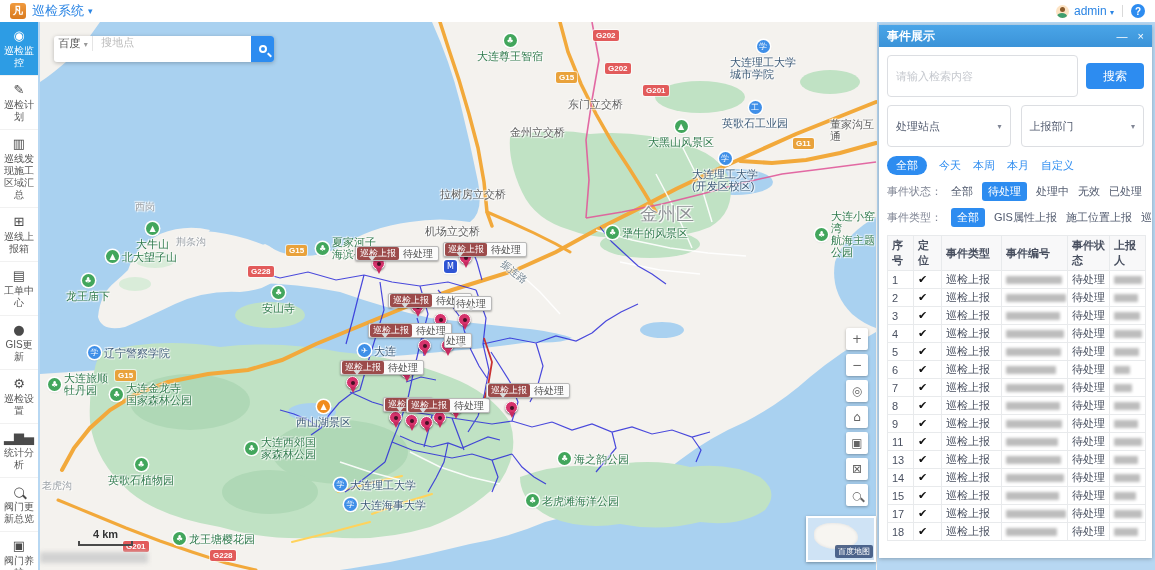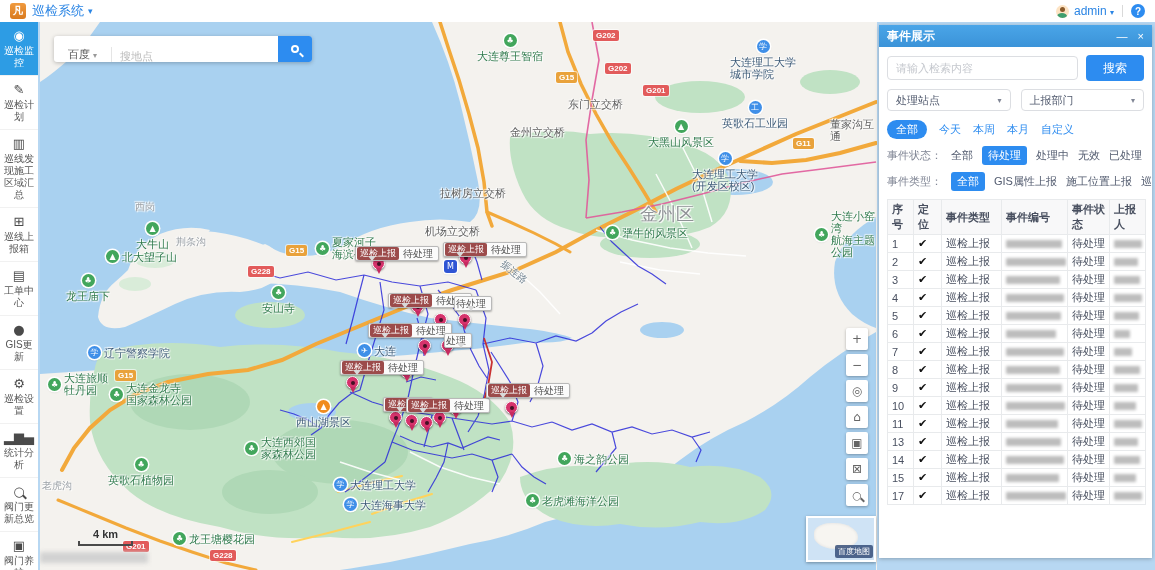--- a/index.html
+++ b/index.html
@@ -49,21 +49,21 @@
   .rbadge{position:absolute;font-size:8px;font-weight:bold;color:#fff;padding:1px 3px;border-radius:2px;line-height:9px;z-index:12;box-shadow:0 0 0 1px rgba(255,255,255,.6)}
   .rbadge.red{background:#e25b5b}
   .rbadge.orange{background:#e9a23b}
   .pin{position:absolute;width:13px;height:13px;background:#d6336c;border:1px solid #fff;border-radius:50%;box-shadow:0 1px 2px rgba(0,0,0,.5);transform:translate(-6px,-17px);z-index:14;cursor:pointer}
   .pin::before{content:"";position:absolute;left:3.5px;top:3.5px;width:4px;height:4px;border-radius:50%;background:#431024}
   .pin::after{content:"";position:absolute;left:2.5px;top:10px;border:3px solid transparent;border-top:6px solid #c72a60}
   .bubble{position:absolute;display:flex;align-items:center;gap:4px;background:#fbfbfb;border:1px solid #b9b9b9;border-radius:2px;padding:1px 5px 1px 1px;height:15px;box-shadow:0 1px 2px rgba(0,0,0,.3);z-index:15;cursor:pointer}
   .bubble::after{content:"";position:absolute;left:12px;bottom:-5px;border:4px solid transparent;border-top:5px solid #d9d9d9}
   .bbadge{background:#9c4b4b;color:#fff;font-size:9px;line-height:11px;padding:1px 3px;border-radius:2px;white-space:nowrap}
   .btext{font-size:10px;color:#555;white-space:nowrap}
-  .map-search{position:absolute;left:14px;top:14px;width:258px;height:26px;background:#fff;border-radius:3px;box-shadow:0 1px 4px rgba(0,0,0,.25);display:flex;align-items:flex-end;z-index:20}
+  .map-search{position:absolute;left:14px;top:14px;width:220px;height:26px;background:#fff;border-radius:3px;box-shadow:0 1px 4px rgba(0,0,0,.25);display:flex;align-items:flex-start;z-index:20}
   .ms-provider{width:58px;font-size:11px;color:#555;text-align:center;border-right:1px solid #e5e5e5;cursor:pointer}
   .ms-provider .pchev{font-size:8px;color:#999}
   .ms-input{flex:1;border:none;outline:none;font-size:11px;padding:0 8px;color:#333;background:transparent}
   .ms-input::placeholder{color:#bbb}
   .ms-btn{width:34px;height:26px;background:#2d8cf0;border-radius:0 3px 3px 0;display:flex;align-items:center;justify-content:center;cursor:pointer}
   .cssmag{width:8px;height:8px;border:2px solid #fff;border-radius:50%;position:relative;display:inline-block}
   .cssmag::after{content:"";position:absolute;width:5px;height:2px;background:#fff;transform:rotate(45deg);left:6px;top:7px}
   .map-controls{position:absolute;left:806px;top:306px;display:flex;flex-direction:column;gap:4px;z-index:20}
   .mbtn{width:22px;height:22px;background:#fff;border-radius:2px;box-shadow:0 1px 3px rgba(0,0,0,.3);color:#666;font-size:12px;display:flex;align-items:center;justify-content:center;cursor:pointer;font-family:"DejaVu Sans",sans-serif}
   .mbtn.magnify span{position:relative;font-size:11px}
@@ -76,25 +76,25 @@
   .minimap .mm-land{position:absolute;left:6px;top:5px;width:44px;height:26px;background:#f7f5f1;border-radius:40% 55% 45% 50%;box-shadow:inset 0 0 3px #ddd}
   .mm-badge{position:absolute;right:1px;bottom:2px;background:rgba(38,64,110,.78);color:#fff;font-size:8px;padding:1px 3px;border-radius:2px}
   
   .panel{position:absolute;left:879px;top:25px;width:273px;height:533px;background:#fff;box-shadow:0 1px 4px rgba(0,0,0,.25);z-index:30;display:flex;flex-direction:column}
   .p-header{height:22px;background:linear-gradient(#4aa5e8,#3b93d8);display:flex;align-items:center;padding:0 8px;color:#fff;flex:0 0 auto}
   .p-title{font-size:12px;font-weight:bold}
   .p-hicons{margin-left:auto;display:flex;gap:10px;font-size:11px}
   .p-hicons span{cursor:pointer;line-height:11px}
   .p-body{flex:1;padding:8px;display:flex;flex-direction:column;overflow:hidden}
   .row{display:flex;align-items:center}
-  .p-search-input{flex:1;height:24px;border:1px solid #dcdee2;border-radius:4px;font-size:11px;padding:9px 8px;color:#515a6e;outline:none}
+  .p-search-input{flex:1;height:42px;border:1px solid #dcdee2;border-radius:4px;font-size:11px;padding:9px 8px;color:#515a6e;outline:none}
   .p-search-input::placeholder{color:#c5c8ce}
   .p-search-btn{width:58px;height:26px;margin-left:8px;background:#2d8cf0;border:none;border-radius:4px;color:#fff;font-size:12px;cursor:pointer}
   .p-selects{margin-top:8px;gap:10px}
-  .p-select{flex:1;height:22px;border:1px solid #dcdee2;border-radius:4px;font-size:11px;color:#515a6e;display:flex;align-items:center;padding:0 8px;cursor:pointer}
+  .p-select{flex:1;height:42px;border:1px solid #dcdee2;border-radius:4px;font-size:11px;color:#515a6e;display:flex;align-items:center;padding:0 8px;cursor:pointer}
   .p-select .schev{margin-left:auto;color:#808695;font-size:8px}
   .p-dates{margin-top:9px;gap:12px}
   .dpill{font-size:11px;color:#2d8cf0;cursor:pointer}
   .dpill.active{background:#2d8cf0;color:#fff;border-radius:10px;padding:2px 9px}
   .f-row{margin-top:7px;gap:9px}
   .f-label{font-size:11px;color:#808695;flex:0 0 auto}
   .fopt{font-size:11px;color:#515a6e;cursor:pointer;white-space:nowrap}
   .fopt.active{background:#2d8cf0;color:#fff;border-radius:3px;padding:2px 6px}
   .etable{margin-top:8px;width:100%;border-collapse:collapse;table-layout:fixed}
   .etable th{background:#f8f8f9;border:1px solid #e8eaec;font-size:11px;color:#495060;text-align:left;padding:2px 4px;font-weight:bold}
@@ -255,21 +255,21 @@
     <div class="poi park v" style="left: 608px; top: 98px;">
       <span class="poi-ic">▲</span>
       <span class="poi-tx">大黑山风景区</span>
     </div>
 
     <div class="poi bridge t" style="left: 790px; top: 96px;">
 
       <span class="poi-tx">董家沟互通</span>
     </div>
 
-    <div class="poi bridge t" style="left: 400px; top: 166px; font-family: Liberation Mono, monospace;">
+    <div class="poi bridge t" style="left: 400px; top: 166px;">
 
       <span class="poi-tx">拉树房立交桥</span>
     </div>
 
     <div class="poi bridge t" style="left: 385px; top: 203px;">
 
       <span class="poi-tx">机场立交桥</span>
     </div>
 
     <div class="poi school v" style="left: 652px; top: 130px;">
@@ -753,98 +753,98 @@
             <td>巡检上报</td>
             <td>
               <span class="blur" style="width: 56px;"></span>
             </td>
             <td>待处理</td>
             <td>
               <span class="blur" style="width: 24px;"></span>
             </td>
           </tr>
 
-          <tr>
-            <td>10</td>
-            <td><span class="chk">✔</span></td>
-            <td>巡检上报</td>
-            <td>
-              <span class="blur" style="width: 59px;"></span>
+
+          <tr>
+            <td>11</td>
+            <td><span class="chk">✔</span></td>
+            <td>巡检上报</td>
+            <td>
+              <span class="blur" style="width: 52px;"></span>
+            </td>
+            <td>待处理</td>
+            <td>
+              <span class="blur" style="width: 28px;"></span>
+            </td>
+          </tr>
+
+
+          <tr>
+            <td>13</td>
+            <td><span class="chk">✔</span></td>
+            <td>巡检上报</td>
+            <td>
+              <span class="blur" style="width: 55px;"></span>
+            </td>
+            <td>待处理</td>
+            <td>
+              <span class="blur" style="width: 24px;"></span>
+            </td>
+          </tr>
+
+          <tr>
+            <td>14</td>
+            <td><span class="chk">✔</span></td>
+            <td>巡检上报</td>
+            <td>
+              <span class="blur" style="width: 58px;"></span>
+            </td>
+            <td>待处理</td>
+            <td>
+              <span class="blur" style="width: 26px;"></span>
+            </td>
+          </tr>
+
+          <tr>
+            <td>15</td>
+            <td><span class="chk">✔</span></td>
+            <td>巡检上报</td>
+            <td>
+              <span class="blur" style="width: 53px;"></span>
             </td>
             <td>待处理</td>
             <td>
               <span class="blur" style="width: 22px;"></span>
             </td>
           </tr>
 
-          <tr>
-            <td>11</td>
-            <td><span class="chk">✔</span></td>
-            <td>巡检上报</td>
-            <td>
-              <span class="blur" style="width: 52px;"></span>
+
+          <tr>
+            <td>17</td>
+            <td><span class="chk">✔</span></td>
+            <td>巡检上报</td>
+            <td>
+              <span class="blur" style="width: 60px;"></span>
             </td>
             <td>待处理</td>
             <td>
               <span class="blur" style="width: 28px;"></span>
             </td>
           </tr>
 
-
-          <tr>
-            <td>13</td>
-            <td><span class="chk">✔</span></td>
-            <td>巡检上报</td>
-            <td>
-              <span class="blur" style="width: 55px;"></span>
+          <tr>
+            <td>18</td>
+            <td><span class="chk">✔</span></td>
+            <td>巡检上报</td>
+            <td>
+              <span class="blur" style="width: 51px;"></span>
             </td>
             <td>待处理</td>
             <td>
               <span class="blur" style="width: 24px;"></span>
             </td>
           </tr>
-
-          <tr>
-            <td>14</td>
-            <td><span class="chk">✔</span></td>
-            <td>巡检上报</td>
-            <td>
-              <span class="blur" style="width: 58px;"></span>
-            </td>
-            <td>待处理</td>
-            <td>
-              <span class="blur" style="width: 26px;"></span>
-            </td>
-          </tr>
-
-          <tr>
-            <td>15</td>
-            <td><span class="chk">✔</span></td>
-            <td>巡检上报</td>
-            <td>
-              <span class="blur" style="width: 53px;"></span>
-            </td>
-            <td>待处理</td>
-            <td>
-              <span class="blur" style="width: 22px;"></span>
-            </td>
-          </tr>
-
-
-          <tr>
-            <td>17</td>
-            <td><span class="chk">✔</span></td>
-            <td>巡检上报</td>
-            <td>
-              <span class="blur" style="width: 60px;"></span>
-            </td>
-            <td>待处理</td>
-            <td>
-              <span class="blur" style="width: 28px;"></span>
-            </td>
-          </tr>
-
 
       </tbody>
     </table>
 
   </div>
 </aside>
 
 </body></html>

